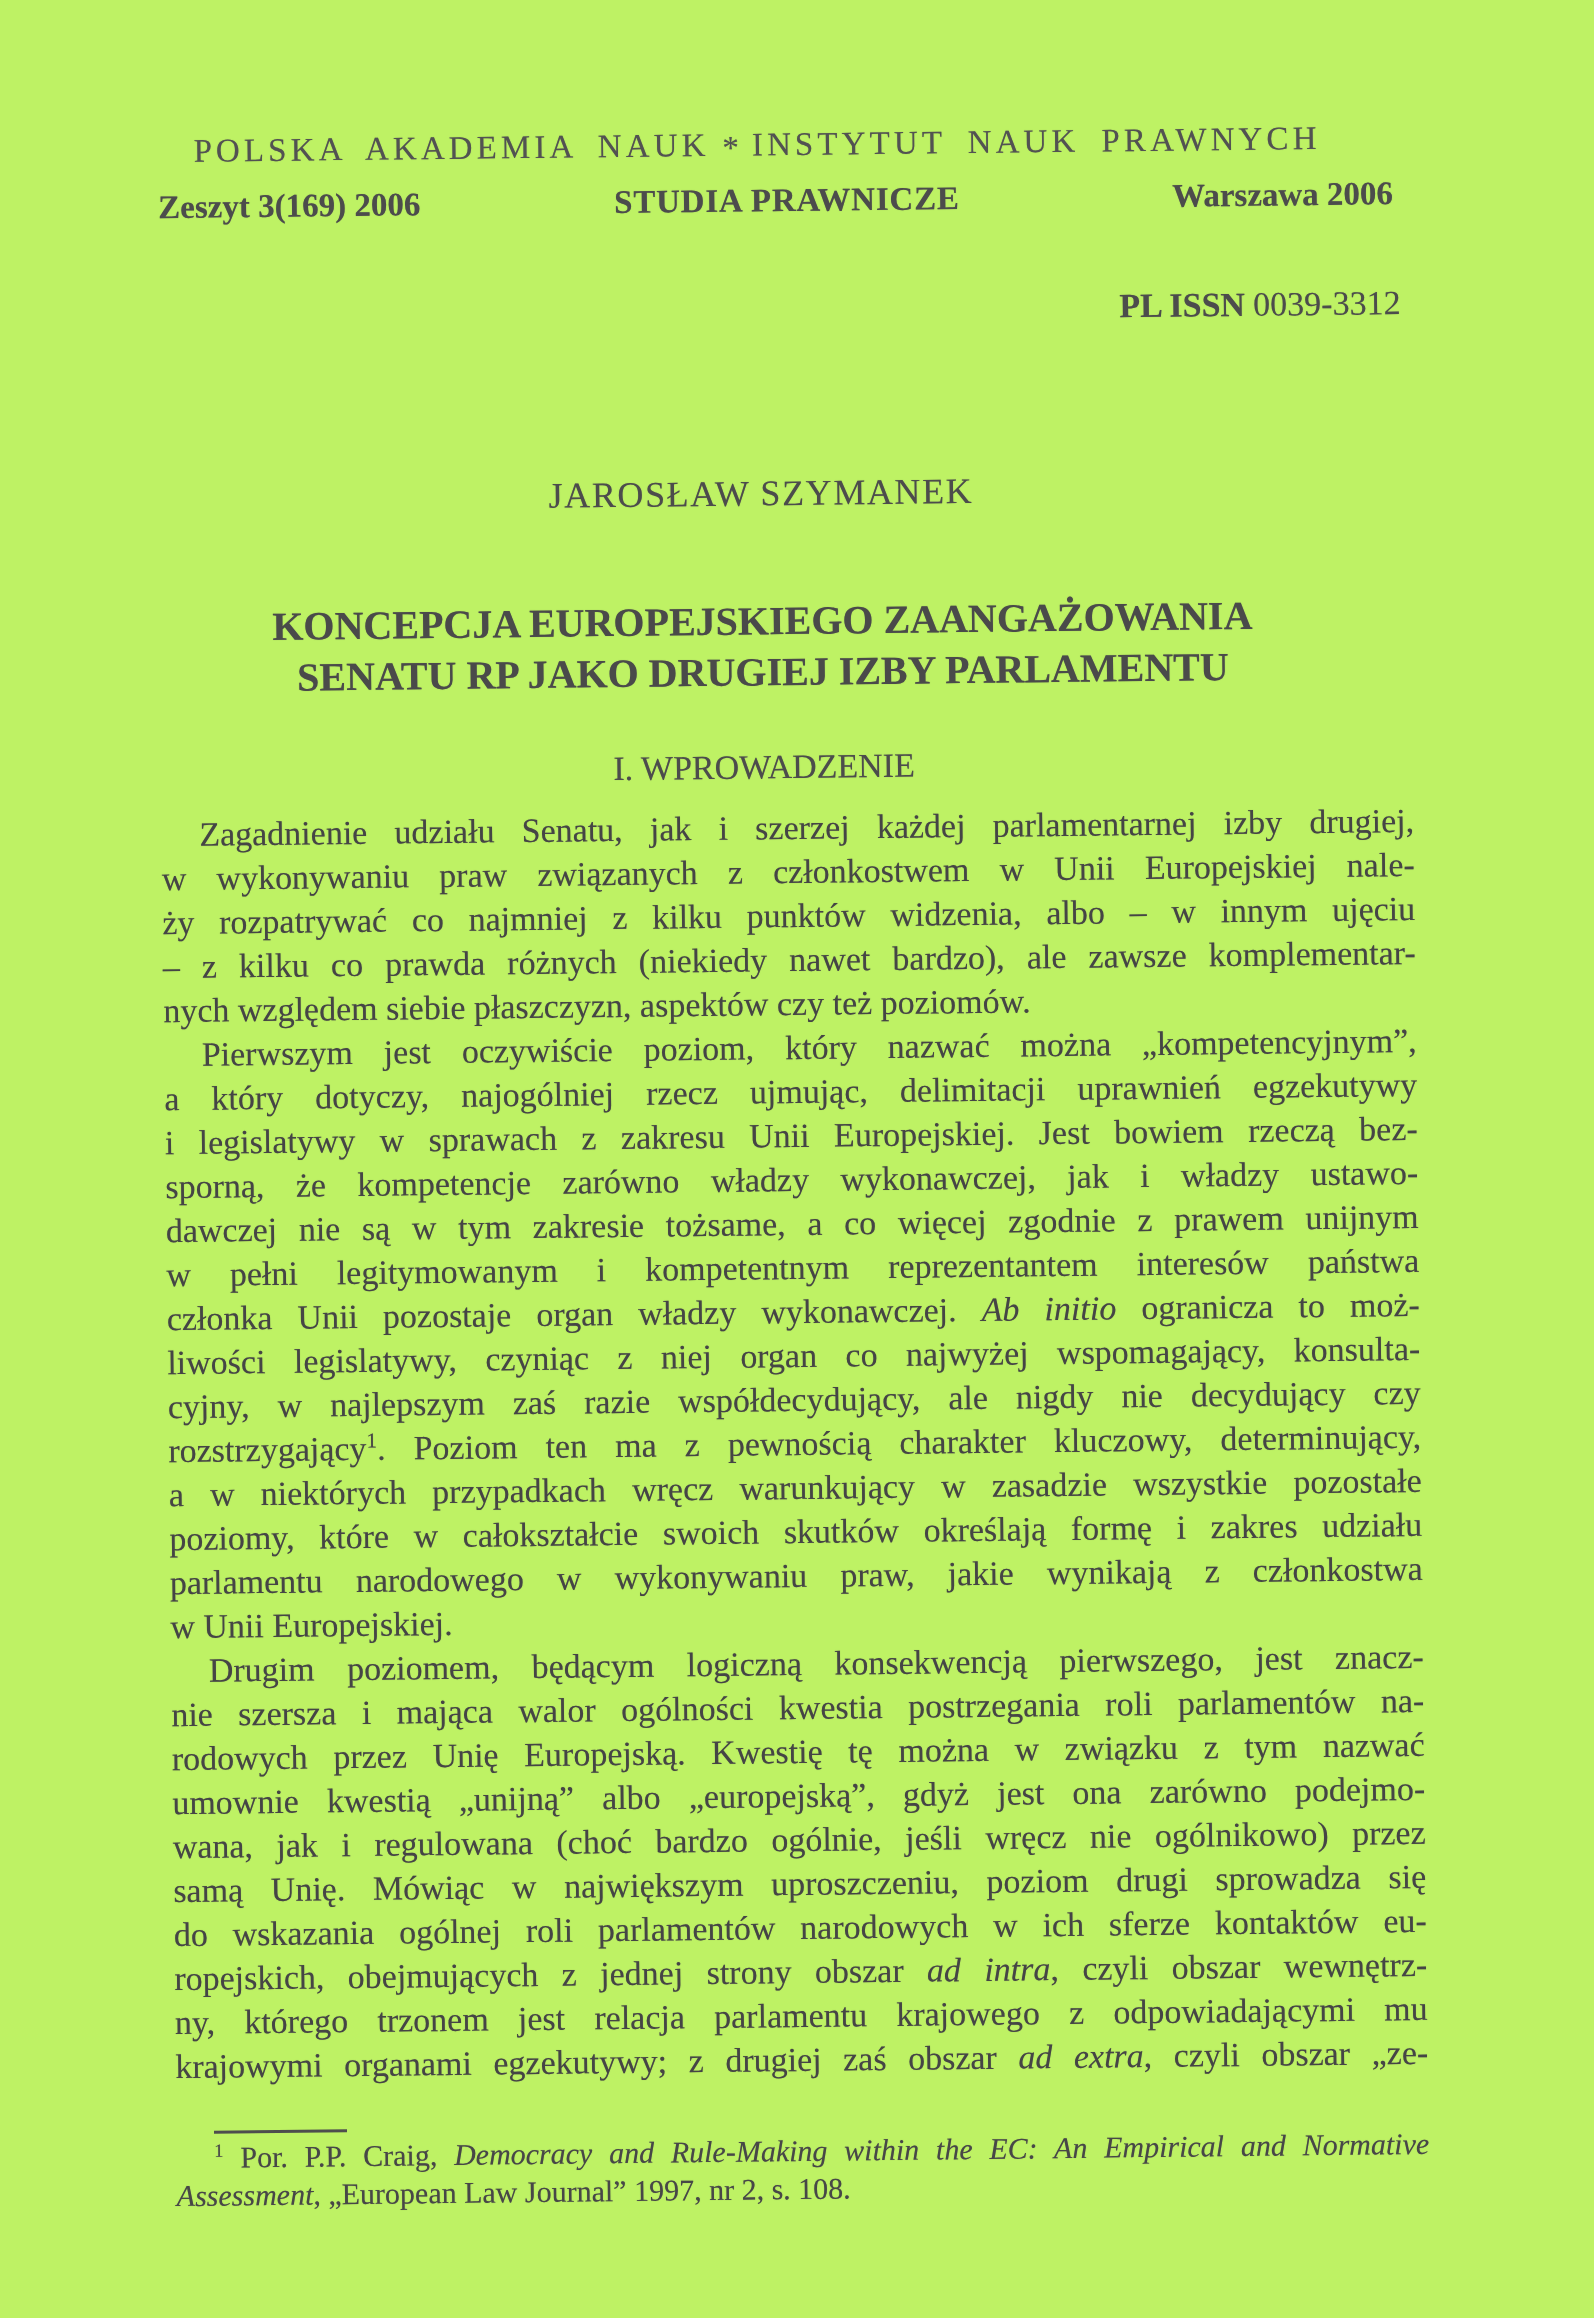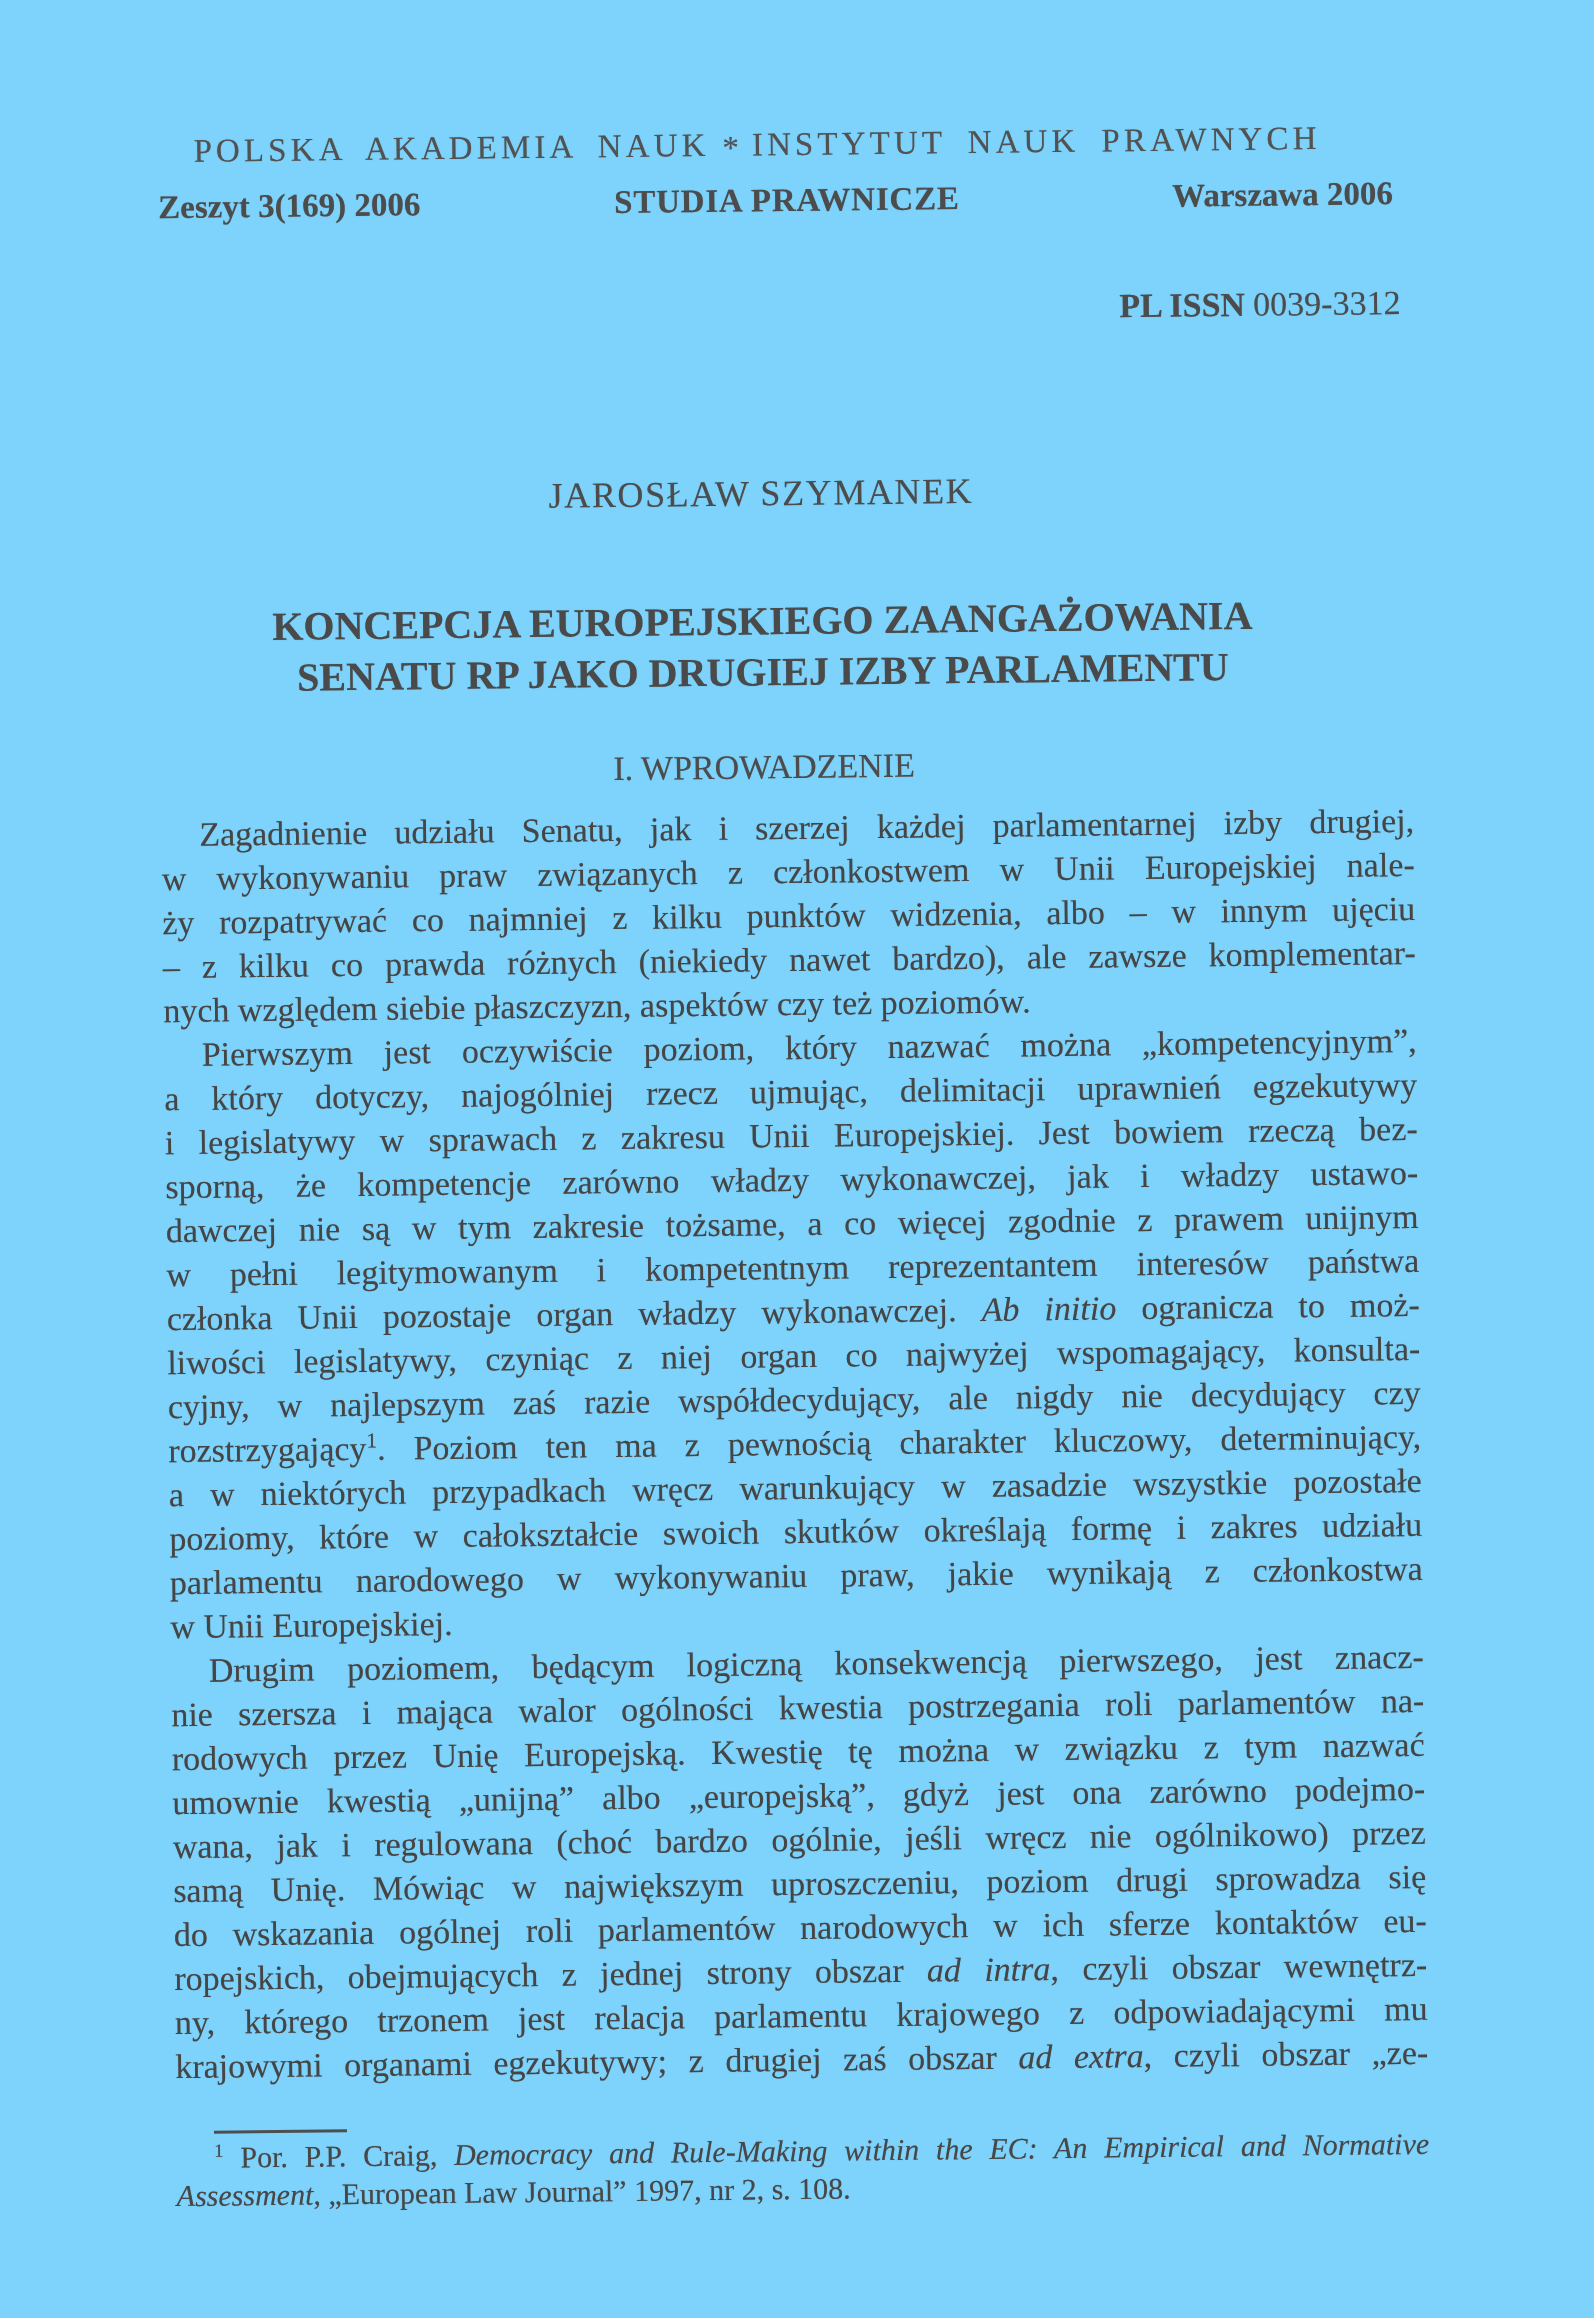--- a/index.html
+++ b/index.html
@@ -1,19 +1,19 @@
 <!DOCTYPE html>
 <html lang="pl" style="font-size:13px"><head>
 <meta charset="utf-8">
 <style>
   html,body{margin:0;padding:0;background:#e9e9e9;}
   .page{
     position:relative;
     width:1594px;height:2319px;
-    background:#7dd3fc;
+    background:#bef264;
     overflow:hidden;
     font-family:"Liberation Serif", serif;
     color:#454545;
   }
   .content{
     position:absolute;inset:0;
     transform:rotate(-0.65deg);
     transform-origin:50% 50%;
   }
   .content *{text-shadow:0 0 0.8px rgba(75,75,75,.5);}

